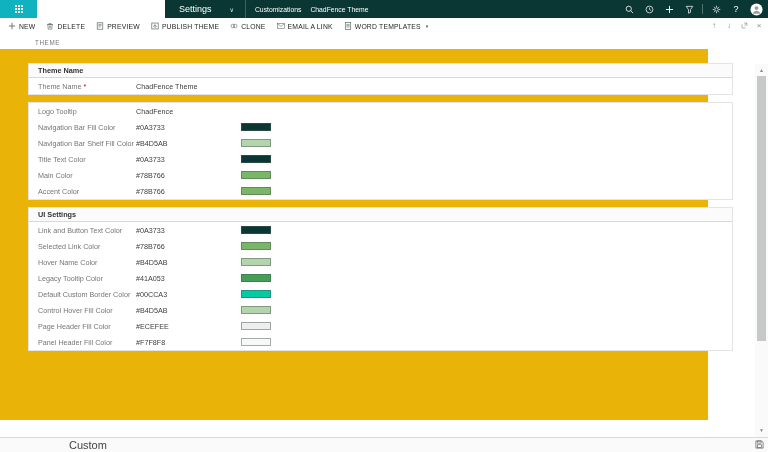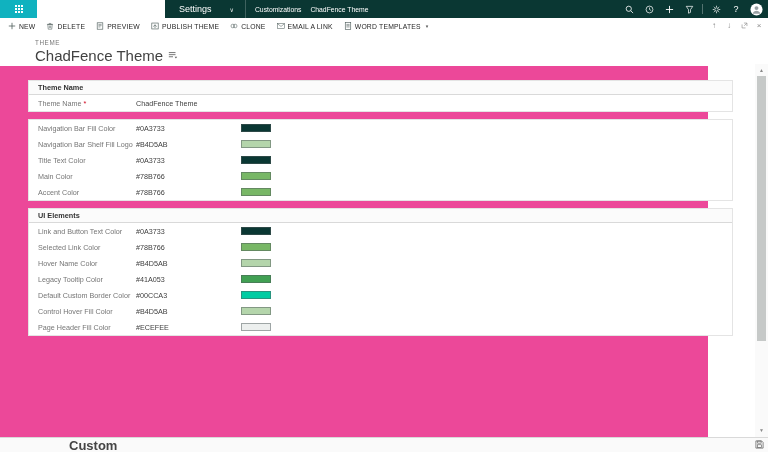--- a/index.html
+++ b/index.html
@@ -46,21 +46,21 @@
   .win-btn svg { width:7px; height:7px; display:block; }
 
   
   .record-header { position:absolute; top:39px; left:35px; }
   .entity-label { font-size:6.3px; color:#787878; letter-spacing:.6px; }
   .record-title { font-size:15px; color:#424242; font-weight:400; display:flex; align-items:center; gap:5px; margin-top:1px; }
   .form-selector { background:none; border:none; color:#5a5a5a; display:flex; padding:0; }
   .form-selector svg { width:10px; height:9px; display:block; }
 
   
-  .scroll-area { position:absolute; top:66px; left:0; width:708px; height:371px; background:#ec4899; }
+  .scroll-area { position:absolute; top:49px; left:0; width:708px; height:371px; background:#eab308; }
   #form-sections { position:absolute; left:28px; top:14px; width:705px; }
   .form-section { border:1px solid #e4e4e4; background:#fff; margin-bottom:7px; }
   .section-header { height:14px; display:flex; align-items:center; padding-left:9px;
     background:#fbfbfb; border-bottom:1px solid #d9d9d9; }
   .section-title { font-size:7.3px; font-weight:bold; color:#333; }
   .field-row { display:flex; align-items:center; height:16px; padding-left:9px; }
   .field-label { width:98px; font-size:7.2px; color:#757575; flex:none; white-space:nowrap; overflow:hidden; }
   .req { color:#d0021b; }
   .field-value { width:105px; font-size:7.2px; color:#3d3d3d; flex:none; cursor:pointer; white-space:nowrap; }
   .swatch { width:30px; height:8px; border:1px solid rgba(80,92,92,.5); cursor:pointer; }
@@ -69,21 +69,21 @@
   .scrollbar { position:absolute; right:0; top:64px; width:13px; height:373px; background:#fafafa; }
   .sb-arrow { position:absolute; left:0; width:13px; height:11px; color:#8a8a8a; font-size:5px;
     display:flex; align-items:center; justify-content:center; background:none; border:none; }
   .sb-arrow.up { top:0; }
   .sb-arrow.down { bottom:2px; }
   .sb-thumb { position:absolute; left:2px; top:12px; width:9px; height:265px; background:#c6c9c8; cursor:grab; }
 
   
   .footer { position:absolute; bottom:0; left:0; width:768px; height:15px; background:#fafafa;
     border-top:1px solid #d9d9d9; display:flex; align-items:center; }
-  .footer-status { margin-left:69px; font-size:13px; color:#444;font-weight:bold; }
+  .footer-status { margin-left:69px; font-size:11px; color:#444; }
   .save-btn { position:absolute; right:4px; top:2px; background:none; border:none; color:#5a5a5a; display:flex; }
   .save-btn svg { width:9px; height:9px; display:block; }
 </style>
 </head>
 <body>
 
 <div class="topbar">
   <button class="waffle-btn" style="background: rgb(16, 178, 191);">
     <span class="waffle-grid">
       <i></i>
@@ -268,26 +268,30 @@
         <div class="section-header">
           <span class="section-title">Theme Name</span>
         </div>
         <div class="field-row">
           <span class="field-label">Theme Name<span class="req"> *</span></span>
           <span class="field-value">ChadFence Theme</span>
         </div>
       </section>
       <section class="form-section">
         <div class="field-row">
+          <span class="field-label">Logo Tooltip</span>
+          <span class="field-value">ChadFence</span>
+        </div>
+        <div class="field-row">
           <span class="field-label">Navigation Bar Fill Color</span>
           <span class="field-value">#0A3733</span>
           <span class="swatch" style="background: rgb(10, 55, 51);"></span>
         </div>
         <div class="field-row">
-          <span class="field-label">Navigation Bar Shelf Fill Logo</span>
+          <span class="field-label">Navigation Bar Shelf Fill Color</span>
           <span class="field-value">#B4D5AB</span>
           <span class="swatch" style="background: rgb(180, 213, 171);"></span>
         </div>
         <div class="field-row">
           <span class="field-label">Title Text Color</span>
           <span class="field-value">#0A3733</span>
           <span class="swatch" style="background: rgb(10, 55, 51);"></span>
         </div>
         <div class="field-row">
           <span class="field-label">Main Color</span>
@@ -295,21 +299,21 @@
           <span class="swatch" style="background: rgb(120, 183, 102);"></span>
         </div>
         <div class="field-row">
           <span class="field-label">Accent Color</span>
           <span class="field-value">#78B766</span>
           <span class="swatch" style="background: rgb(120, 183, 102);"></span>
         </div>
       </section>
       <section class="form-section">
         <div class="section-header">
-          <span class="section-title">UI Elements</span>
+          <span class="section-title">UI Settings</span>
         </div>
         <div class="field-row">
           <span class="field-label">Link and Button Text Color</span>
           <span class="field-value">#0A3733</span>
           <span class="swatch" style="background: rgb(10, 55, 51);"></span>
         </div>
         <div class="field-row">
           <span class="field-label">Selected Link Color</span>
           <span class="field-value">#78B766</span>
           <span class="swatch" style="background: rgb(120, 183, 102);"></span>
@@ -331,20 +335,25 @@
         </div>
         <div class="field-row">
           <span class="field-label">Control Hover Fill Color</span>
           <span class="field-value">#B4D5AB</span>
           <span class="swatch" style="background: rgb(180, 213, 171);"></span>
         </div>
         <div class="field-row">
           <span class="field-label">Page Header Fill Color</span>
           <span class="field-value">#ECEFEE</span>
           <span class="swatch" style="background: rgb(236, 239, 238);"></span>
+        </div>
+        <div class="field-row">
+          <span class="field-label">Panel Header Fill Color</span>
+          <span class="field-value">#F7F8F8</span>
+          <span class="swatch" style="background: rgb(247, 248, 248);"></span>
         </div>
       </section>
     </div>
 </div>
 
 <div class="scrollbar">
   <button class="sb-arrow up">▲</button>
   <div class="sb-thumb"></div>
   <button class="sb-arrow down">▼</button>
 </div>

